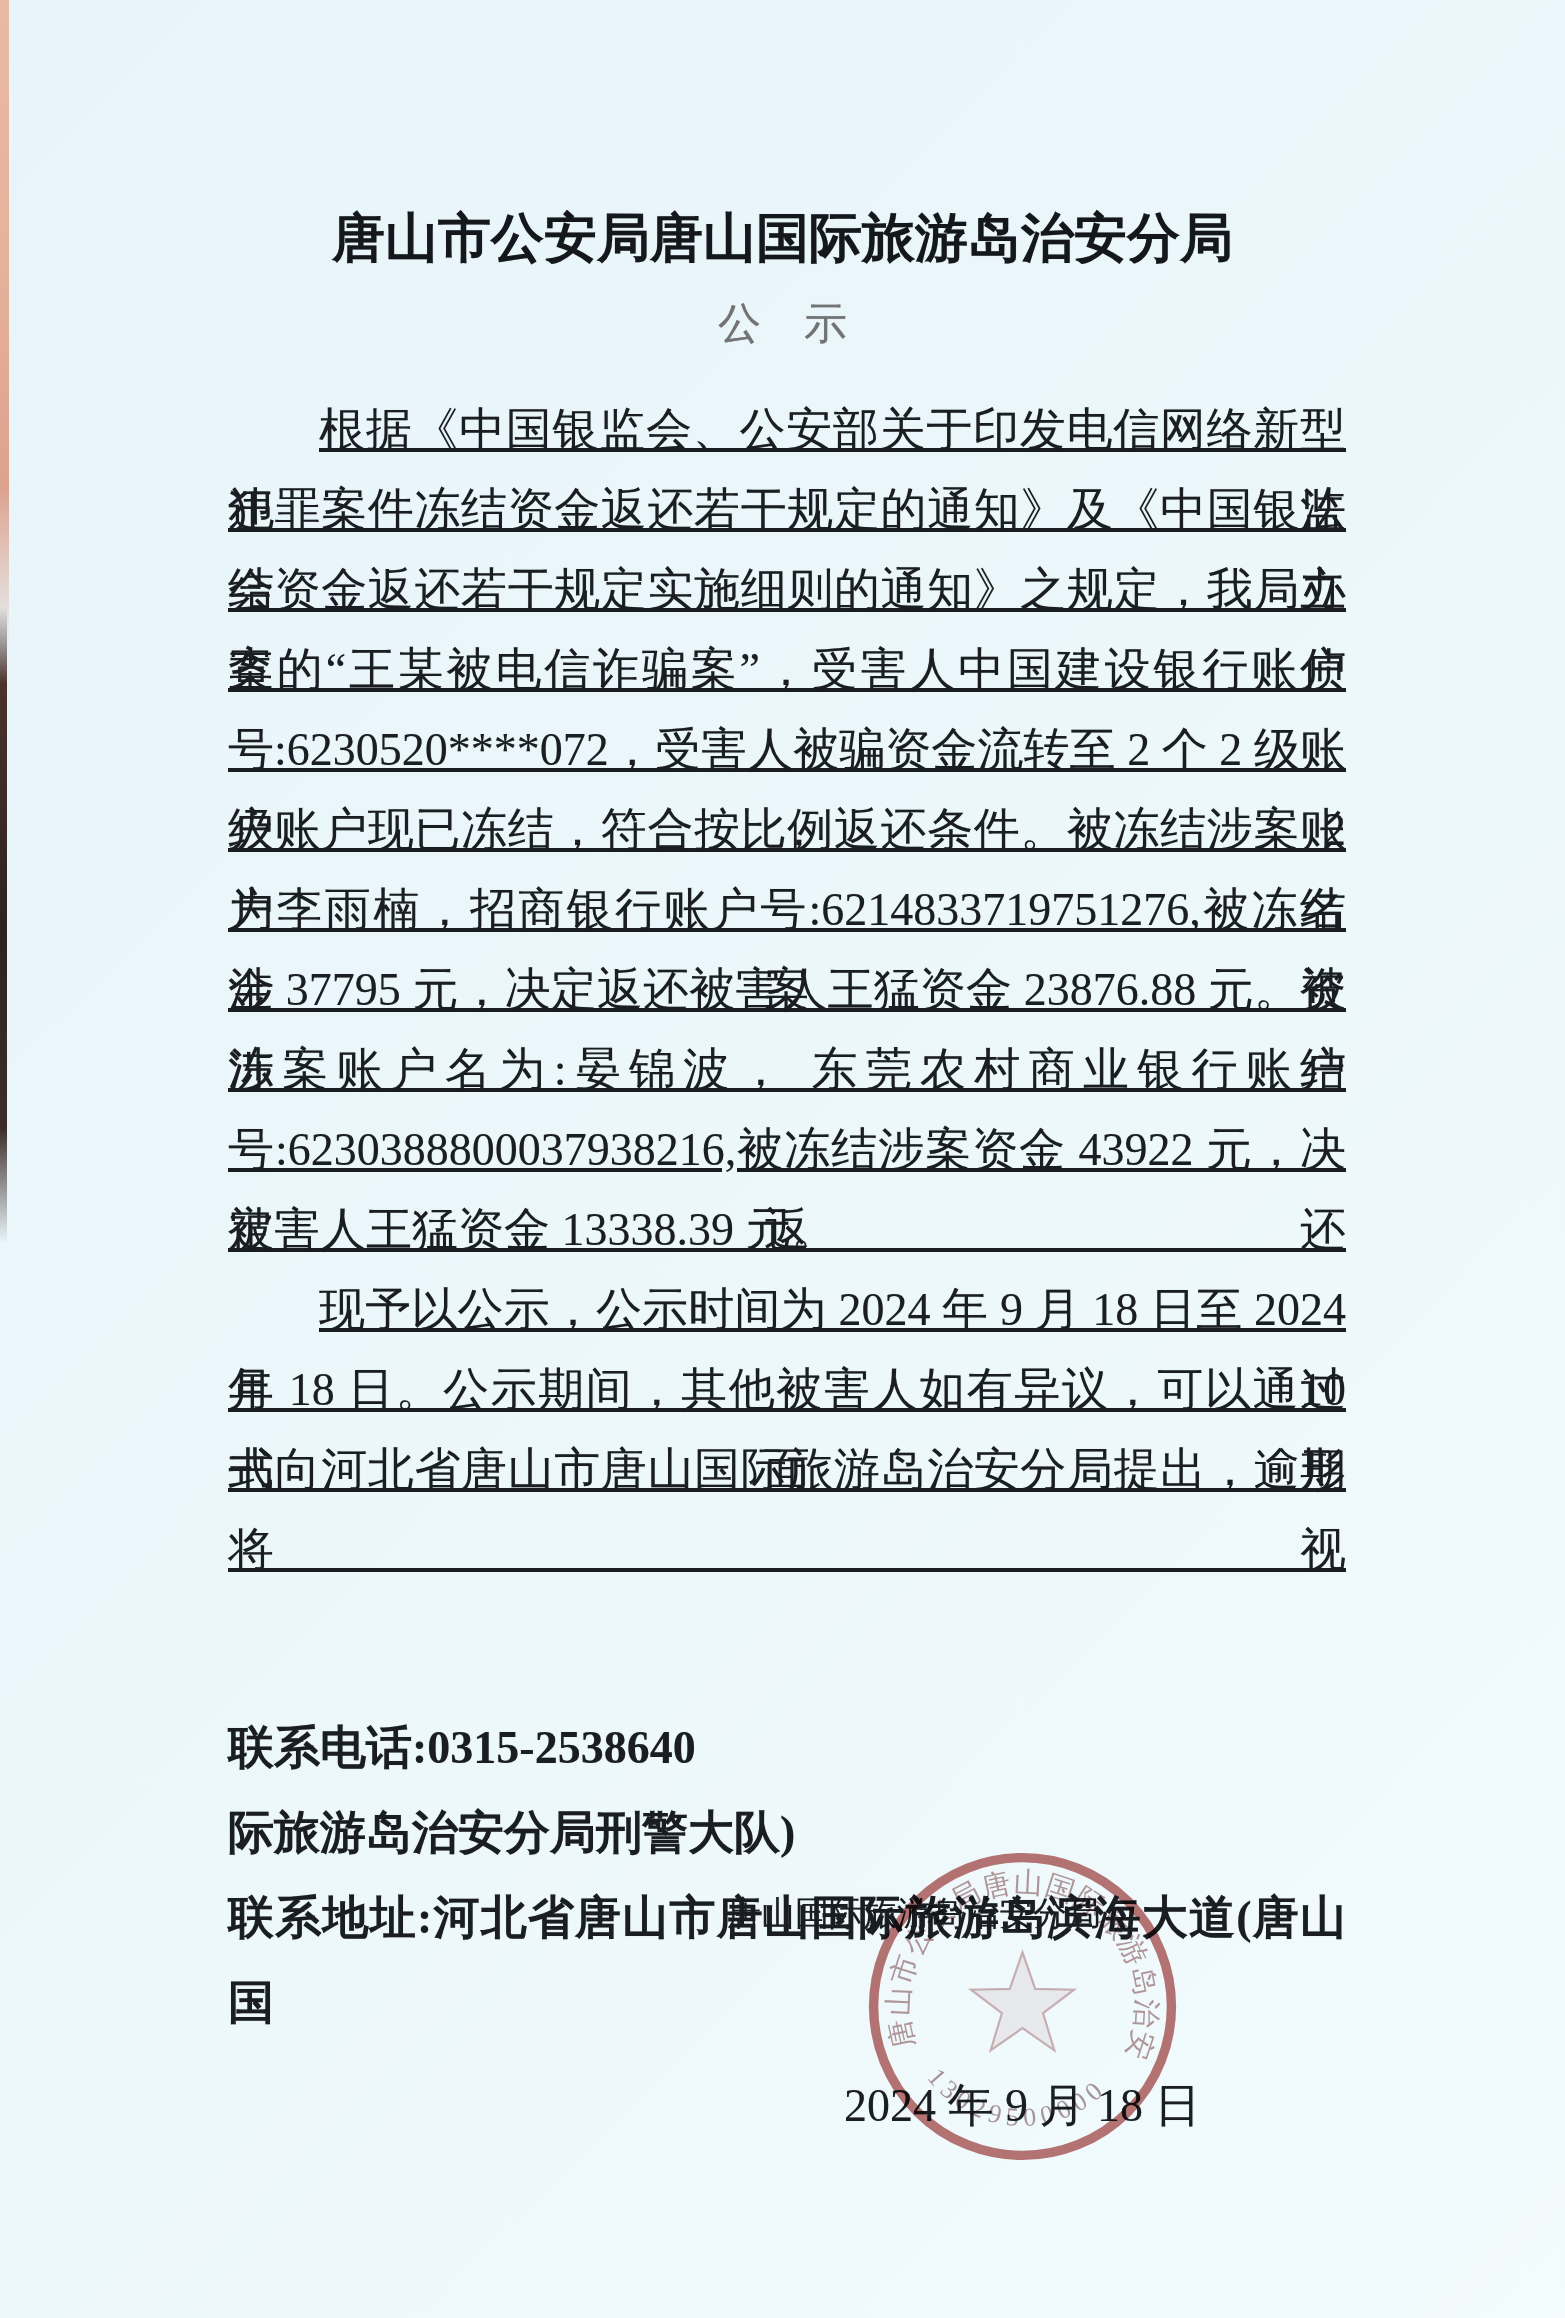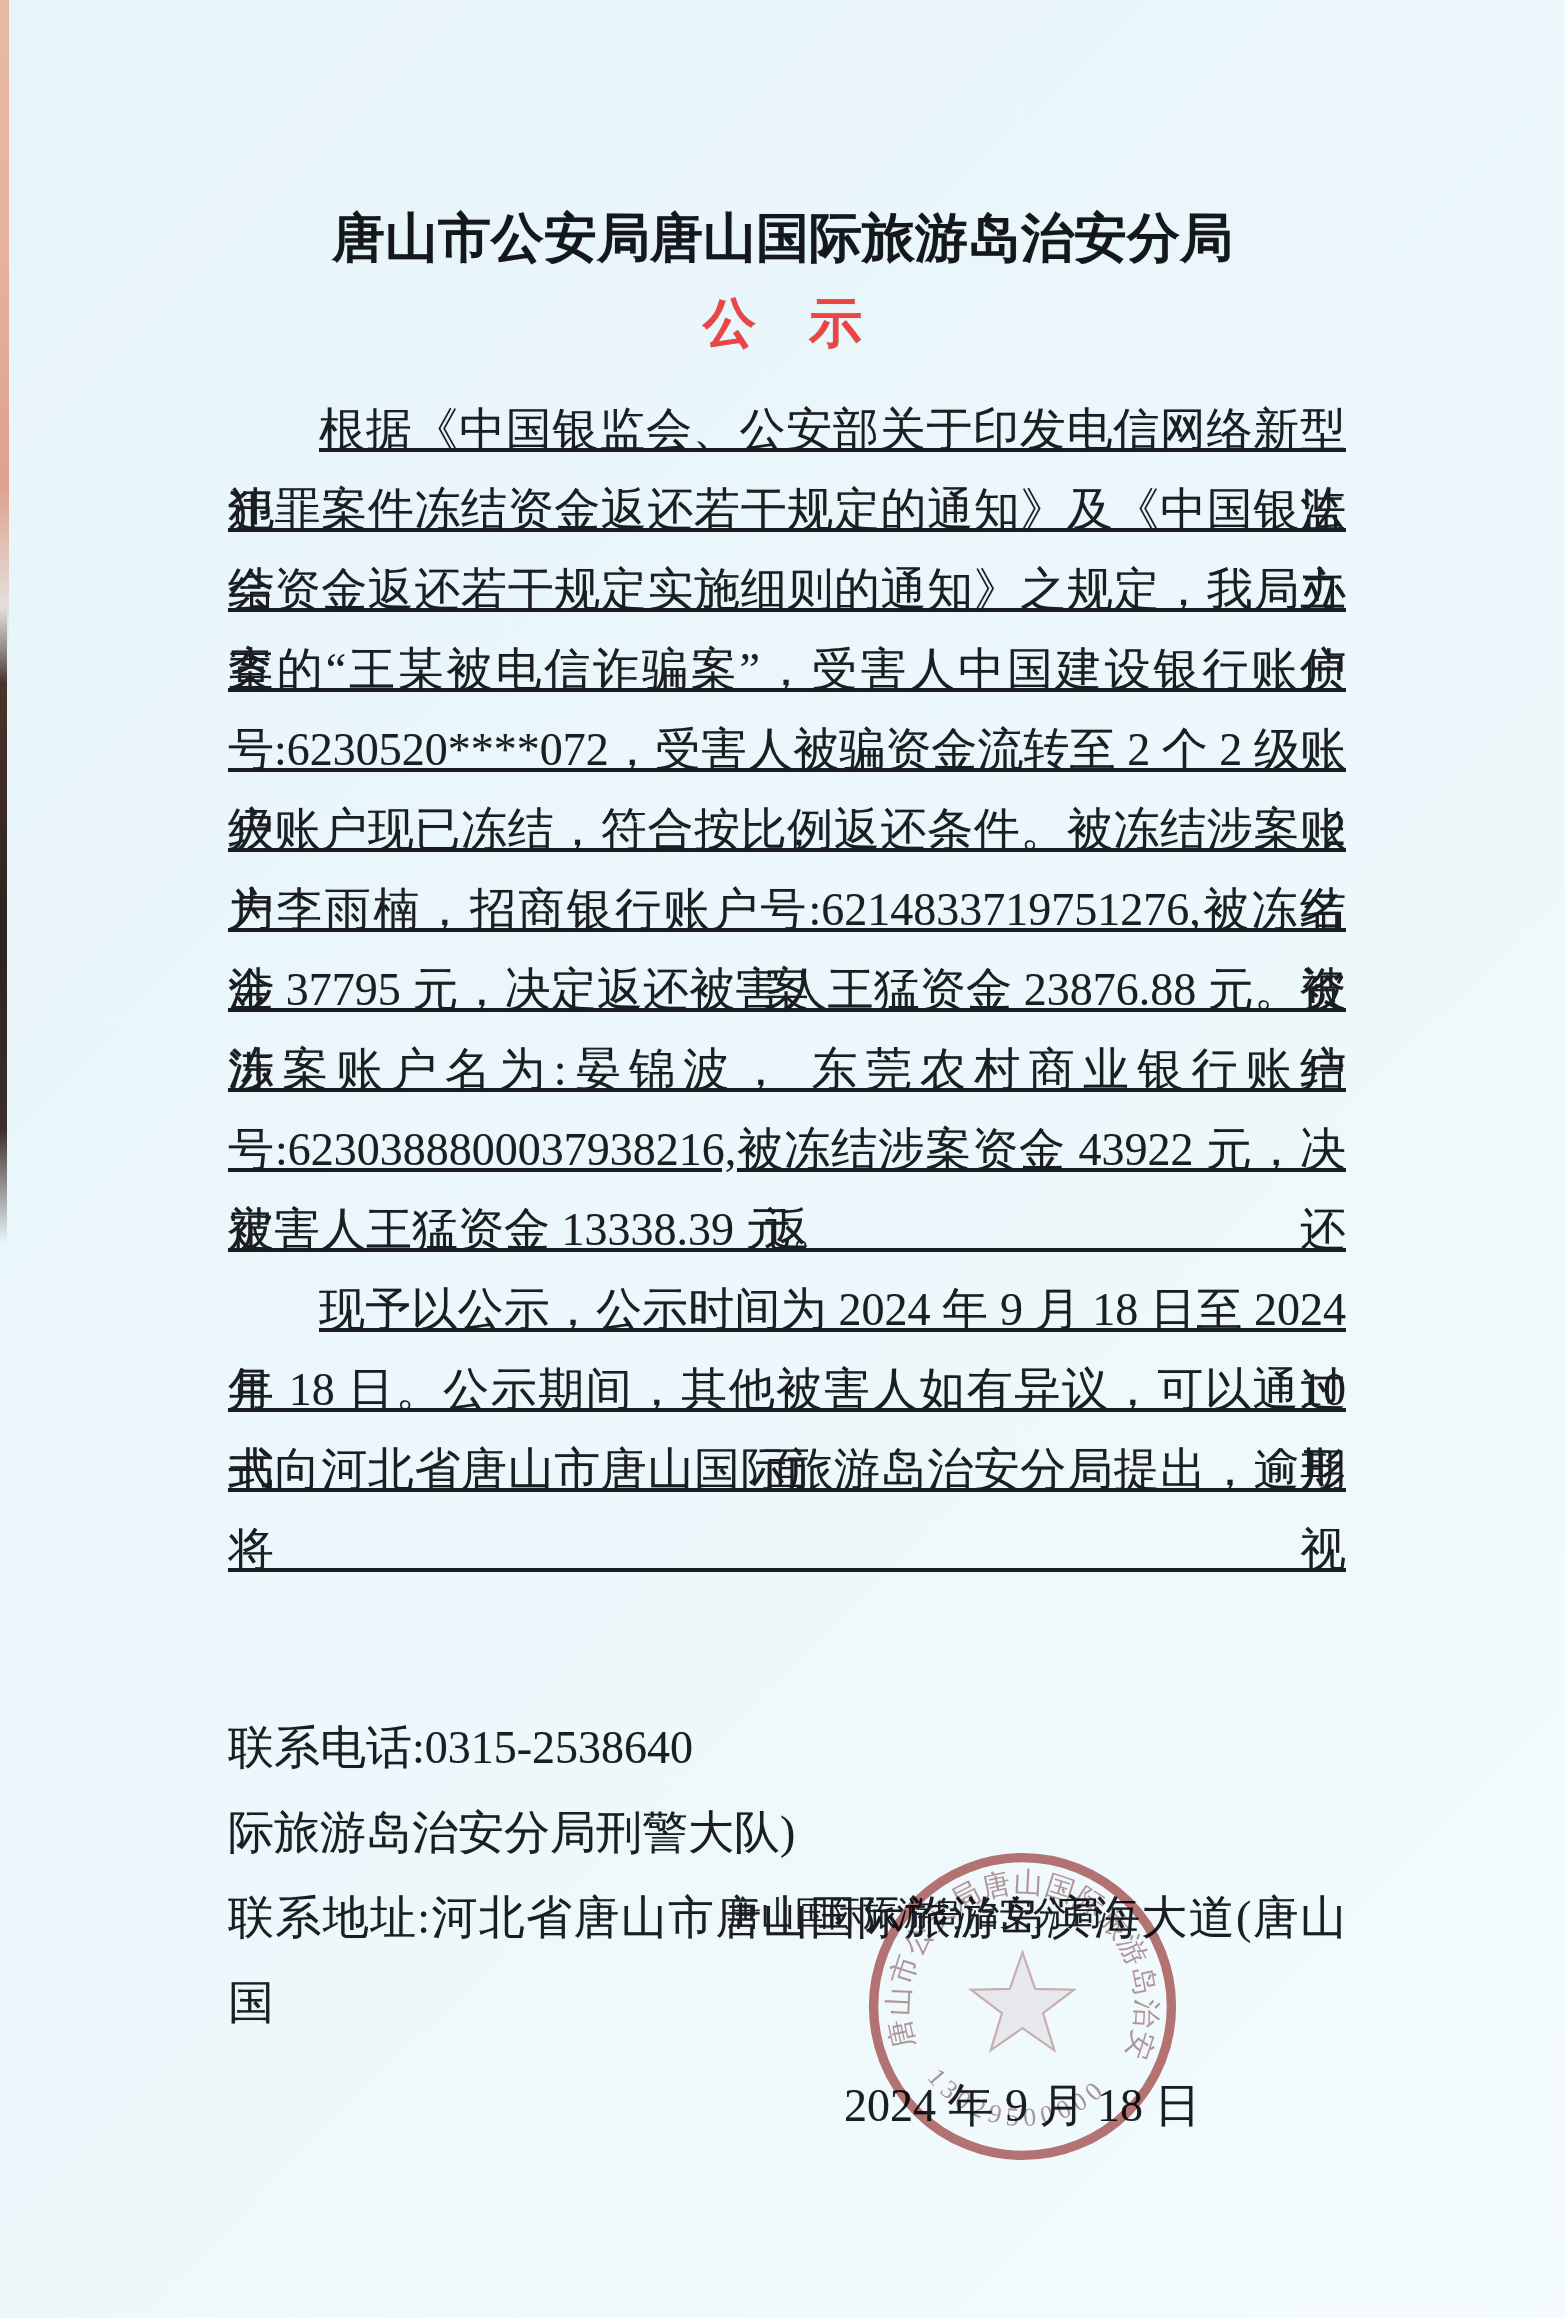--- a/index.html
+++ b/index.html
@@ -32,23 +32,23 @@
     font-weight: bold;
     font-size: 53px; line-height: 56px;
     letter-spacing: 0px;
     color: #14181d;
     text-shadow: 0 0 0.7px rgba(20,24,32,0.4);
   }
   .title2 {
     position: absolute; top: 295px; left: 0; width: 100%;
     text-align: center;
     font-family: "Liberation Sans", sans-serif;
-    font-weight: bold;
-    font-size: 53px; line-height: 56px;
-    color: #ef4444;
+    font-weight: normal;
+    font-size: 43px; line-height: 56px;
+    color: #737373;
     text-shadow: 0 0 0.7px rgba(20,24,32,0.4);
   }
 
   .bodyblock {
     position: absolute; left: 228px; top: 390px; width: 1118px;
   }
   .bline {
     font-size: 46px;
     height: 80px; line-height: 80px;
     white-space: nowrap;
@@ -56,21 +56,21 @@
     text-decoration: underline;
   }
   .bline.j {
     white-space: normal;
     text-align: justify;
     text-align-last: justify;
   }
   .bline.ind { text-indent: 91px; }
 
   .contact {
-    position: absolute; left: 228px; top: 1705px; width: 1118px;
+    position: absolute; left: 228px; top: 1705px; width: 1118px; font-weight: bold;
   }
   .cline {
     font-size: 46px; height: 85px; line-height: 85px;
     text-shadow: 0 0 0.7px rgba(25,30,38,0.35);
   }
   .cline.j { text-align: justify; text-align-last: justify; }
 
   .sig-agency {
     position: absolute; left: 727px; top: 1889px;
     font-size: 34px; line-height: 49px; white-space: nowrap;

